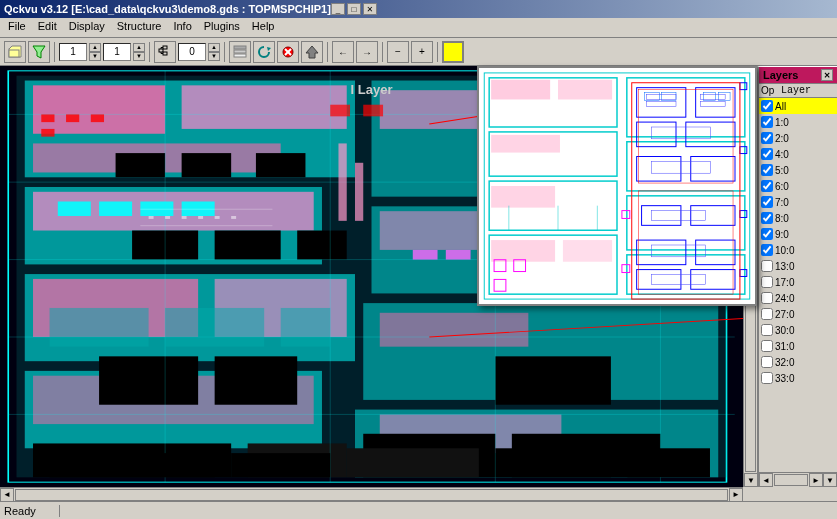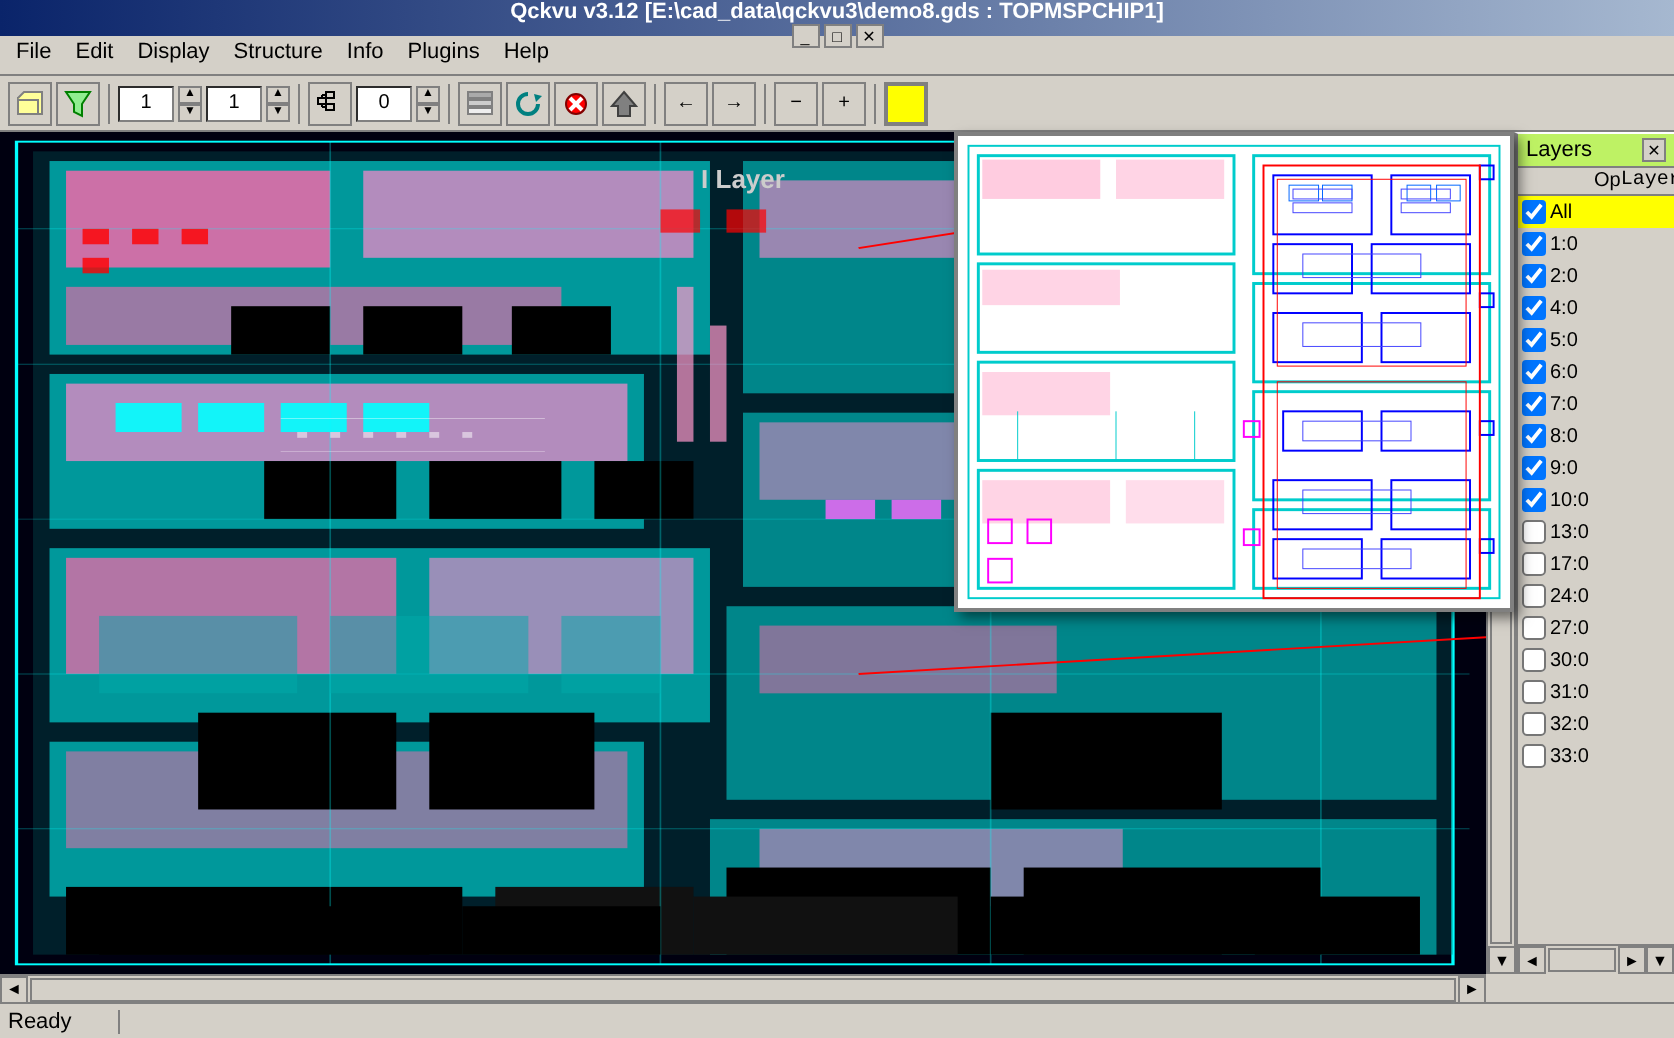--- a/index.html
+++ b/index.html
@@ -14,21 +14,20 @@
 
     
     .title-bar {
       background: linear-gradient(to right, #0a246a, #a6b8d0);
       color: white;
       height: 18px;
       display: flex;
       align-items: center;
       padding: 0 4px;
       justify-content: flex-start;
-      flex-direction: column;
     }
     .title-bar-text {
       font-size: 11px;
       font-weight: bold;
     }
     .title-bar-controls {
       display: flex;
       gap: 2px;
     }
     .title-btn {
@@ -129,48 +128,48 @@
     
     .layers-panel {
       width: 80px;
       background: #d4d0c8;
       border-left: 2px solid #808080;
       border-top: 1px solid #fff;
       display: flex;
       flex-direction: column;
     }
     .layers-header {
-      background: #bef264;
+      background: #be185d;
       display: flex;
       align-items: flex-start;
       justify-content: space-between;
       padding: 2px 4px;
       border-bottom: 1px solid #808080;
-      font-weight: normal;
+      font-weight: bold;
       font-size: 11px;
     }
     .layers-close {
       width: 12px;
       height: 12px;
       background: #d4d0c8;
       border: 1px solid #808080;
       display: flex;
       align-items: center;
       justify-content: center;
       font-size: 8px;
       cursor: pointer;
     }
     .layers-col-header {
       display: flex;
       background: #d4d0c8;
       border-bottom: 1px solid #808080;
       font-size: 10px;
       padding: 1px 2px;
     }
-    .col-op { width: 20px; margin-left: 36px; }
+    .col-op { width: 20px; }
     .col-layer { flex: 1; font-family: Liberation Mono, monospace; }
 
     .layers-list {
       flex: 1;
       overflow-y: auto;
       overflow-x: hidden;
     }
     .layer-row {
       display: flex;
       align-items: center;

